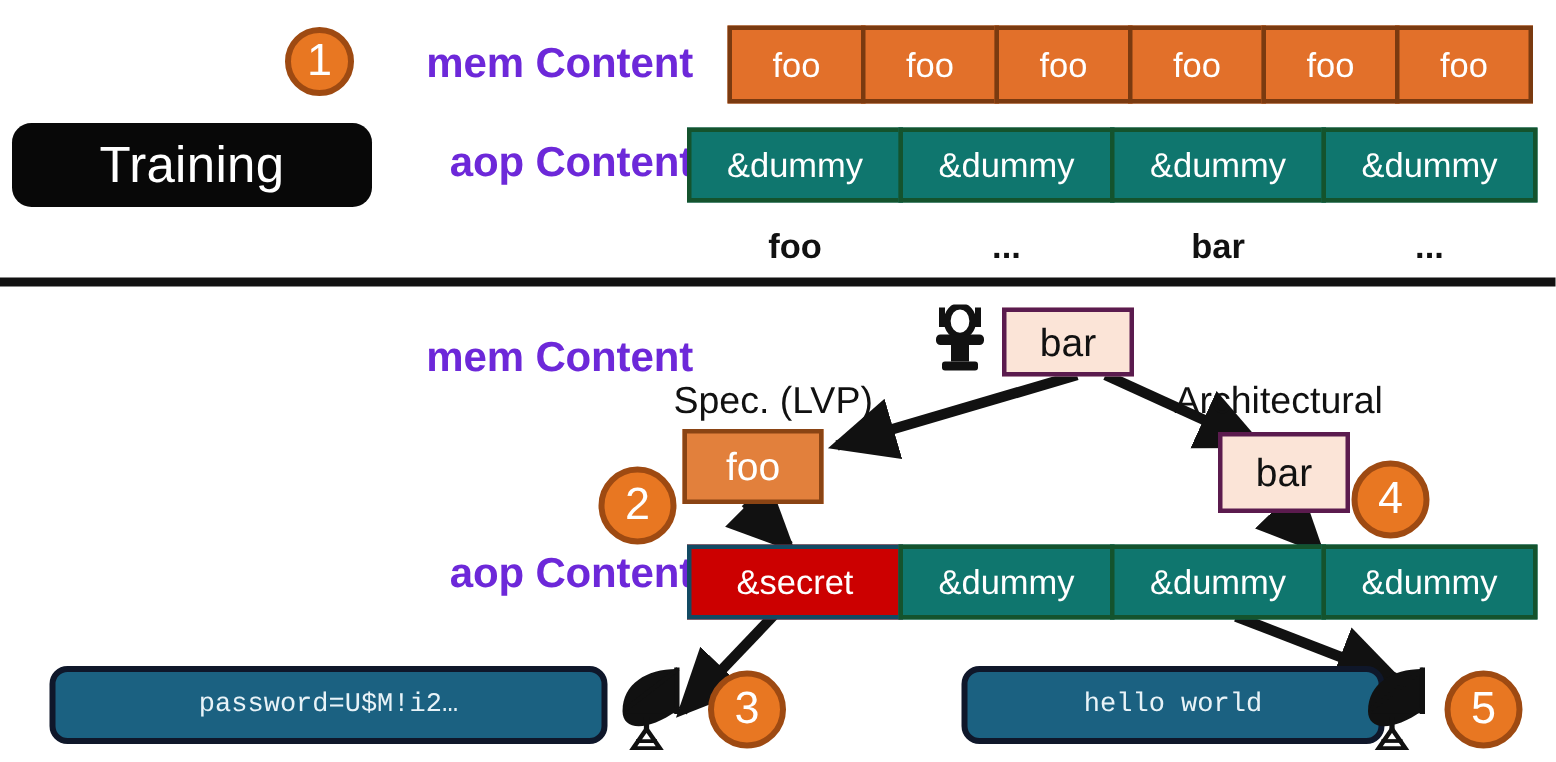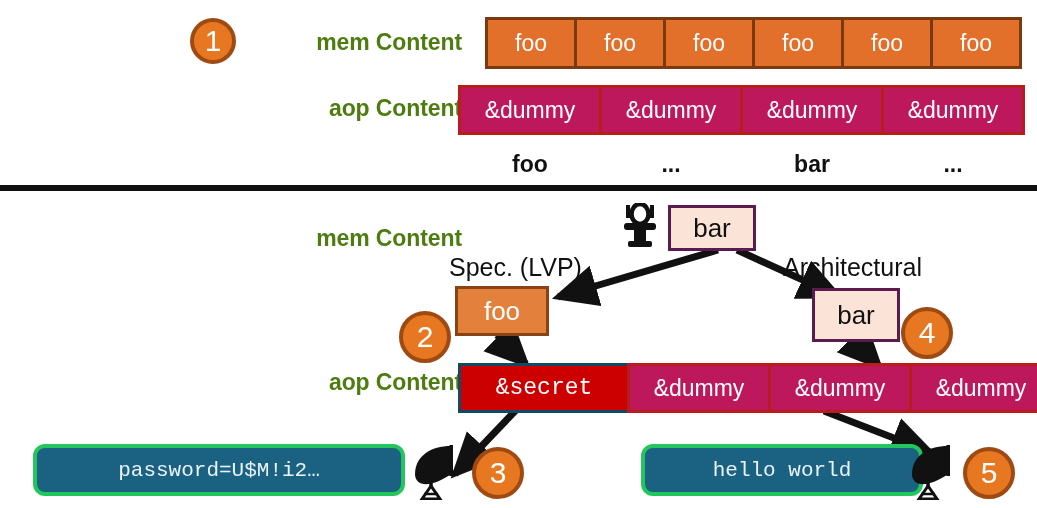--- a/index.html
+++ b/index.html
@@ -17,21 +17,21 @@
   
   .phase-pill{
     background:#080808;color:#ffffff;border-radius:13px;
     display:flex;align-items:center;justify-content:center;
     font-size:34px;font-weight:400;letter-spacing:.2px;
     font-family:"Liberation Sans", sans-serif;
   }
 
   
   .row-label{
-    color:#4d7c0f;font-size:23px;font-weight:bold;
+    color:#6d28d9;font-size:28px;font-weight:bold;
     display:flex;align-items:center;justify-content:flex-end;
     white-space:nowrap;letter-spacing:-.1px;
   }
 
   
   .num-circle{
     border-radius:50%;
     background:#E87722;border:4px solid #9E4A12;
     color:#ffffff;font-size:30px;font-weight:400;
     display:flex;align-items:center;justify-content:center;
@@ -43,21 +43,21 @@
   .cell-row{display:flex;}
   .cell{
     box-sizing:border-box;
     display:flex;align-items:center;justify-content:center;
     color:#ffffff;font-size:23px;
     font-family:"Liberation Sans", sans-serif;
     white-space:nowrap;
   }
   .cell.orange{background:#E2702A;border:3px solid #7A3A10;margin-left:-3px;}
   .cell.orange:first-child{margin-left:0;}
-  .cell.blue{background:#be185d;border:3px solid #b91c1c;margin-left:-3px;}
+  .cell.blue{background:#0f766e;border:3px solid #14532d;margin-left:-3px;}
   .cell.blue:first-child{margin-left:0;}
   .cell.red{background:#CC0000;border:3px solid #124A63;margin-left:-3px;}
   .cell.red:first-child{margin-left:0;}
 
   
   .idx{
     color:#111;font-size:23px;font-weight:bold;
     display:flex;align-items:center;justify-content:center;
     white-space:nowrap;
   }
@@ -74,23 +74,23 @@
   .val-box.arch{background:#FBE4D7;border:3px solid #5B1B4E;color:#111111;}
 
   
   .caption{
     color:#111;font-size:25px;white-space:nowrap;
     display:flex;align-items:center;
   }
 
   
   .term-pill{
-    background:#1B6181;border:4px solid #22c55e;border-radius:12px;
-    display:flex;align-items:center;justify-content:center;
-    color:#E8F3F8;font-size:21px;
+    background:#1B6181;border:4px solid #0f172a;border-radius:12px;
+    display:flex;align-items:center;justify-content:center;
+    color:#E8F3F8;font-size:18px;
     font-family:"Liberation Mono","DejaVu Sans Mono",monospace;
     box-sizing:border-box;white-space:nowrap;letter-spacing:0px;
   }
 
   svg.layer{position:absolute;left:0;top:0;width:1037px;height:508px;pointer-events:none;}
   .icon{position:absolute;}
 </style>
 </head>
 <body>
 
@@ -111,20 +111,21 @@
 
     <line x1="855" y1="341" x2="879" y2="366" stroke="#111111" stroke-width="7" marker-end="url(#ah)"></line>
 
     <line x1="517" y1="409" x2="455" y2="474" stroke="#111111" stroke-width="7" marker-end="url(#ah)"></line>
 
     <line x1="824" y1="411" x2="930" y2="452" stroke="#111111" stroke-width="7" marker-end="url(#ah)"></line>
   </svg>
 
   <div class="abs num-circle" style="left:190px;top:18px;width:46px;height:46px;">1</div>
 
+  <div class="abs phase-pill" style="left:8px;top:82px;width:240px;height:56px;">Training</div>
 
   <div class="abs row-label" style="left:190px;top:22px;width:272px;height:40px;">mem Content</div>
 
   <div class="abs row-label" style="left:190px;top:88px;width:272px;height:40px;">aop Content</div>
 
 
   <div class="abs cell-row" style="left:485px;top:17px;height:52px;">
     <div class="cell orange" style="width:92px;height:52px;">foo</div>
     <div class="cell orange" style="width:92px;height:52px;">foo</div>
     <div class="cell orange" style="width:92px;height:52px;">foo</div>
@@ -171,21 +172,21 @@
 
   <div class="abs num-circle" style="left:399px;top:311px;width:52px;height:52px;">2</div>
 
   <div class="abs val-box spec" style="left:455px;top:286px;width:94px;height:50px;">foo</div>
 
   <div class="abs val-box arch" style="left:812px;top:288px;width:88px;height:54px;">bar</div>
 
   <div class="abs num-circle" style="left:901px;top:307px;width:52px;height:52px;">4</div>
 
   <div class="abs cell-row" style="left:458px;top:363px;height:50px;">
-    <div class="cell red" style="width:172px;height:50px;font-family:Liberation Mono, monospace;">&amp;secret</div>
+    <div class="cell red" style="width:144px;height:50px;">&amp;secret</div>
     <div class="cell blue" style="width:144px;height:50px;">&amp;dummy</div>
     <div class="cell blue" style="width:144px;height:50px;">&amp;dummy</div>
     <div class="cell blue" style="width:144px;height:50px;">&amp;dummy</div>
   </div>
 
   <div class="abs term-pill" style="left:33px;top:444px;width:372px;height:52px;">password=U$M!i2…</div>
 
   <div class="icon" style="left:409px;top:442px;width:56px;height:58px;">
     <svg width="56" height="58" viewBox="0 0 56 58">
       <path d="M6 32 C6 14, 22 4, 42 4 L42 32 Z" fill="#111"></path>

